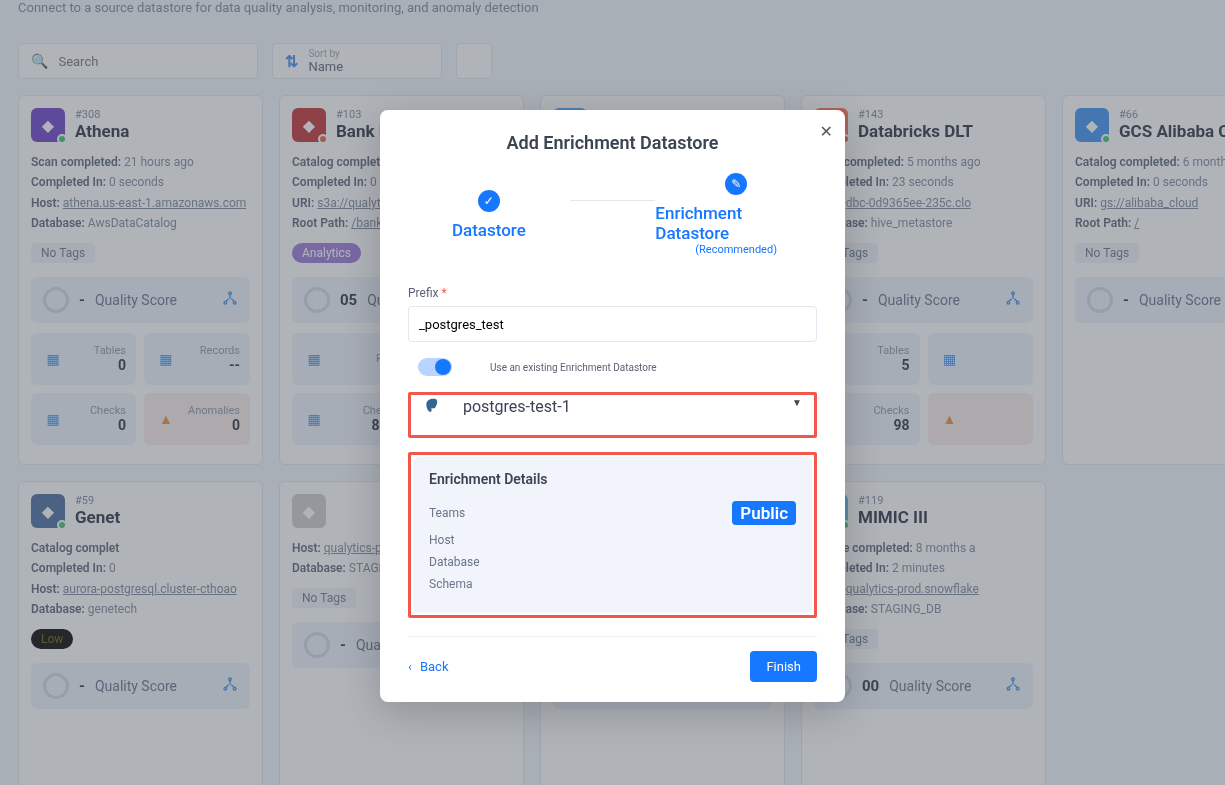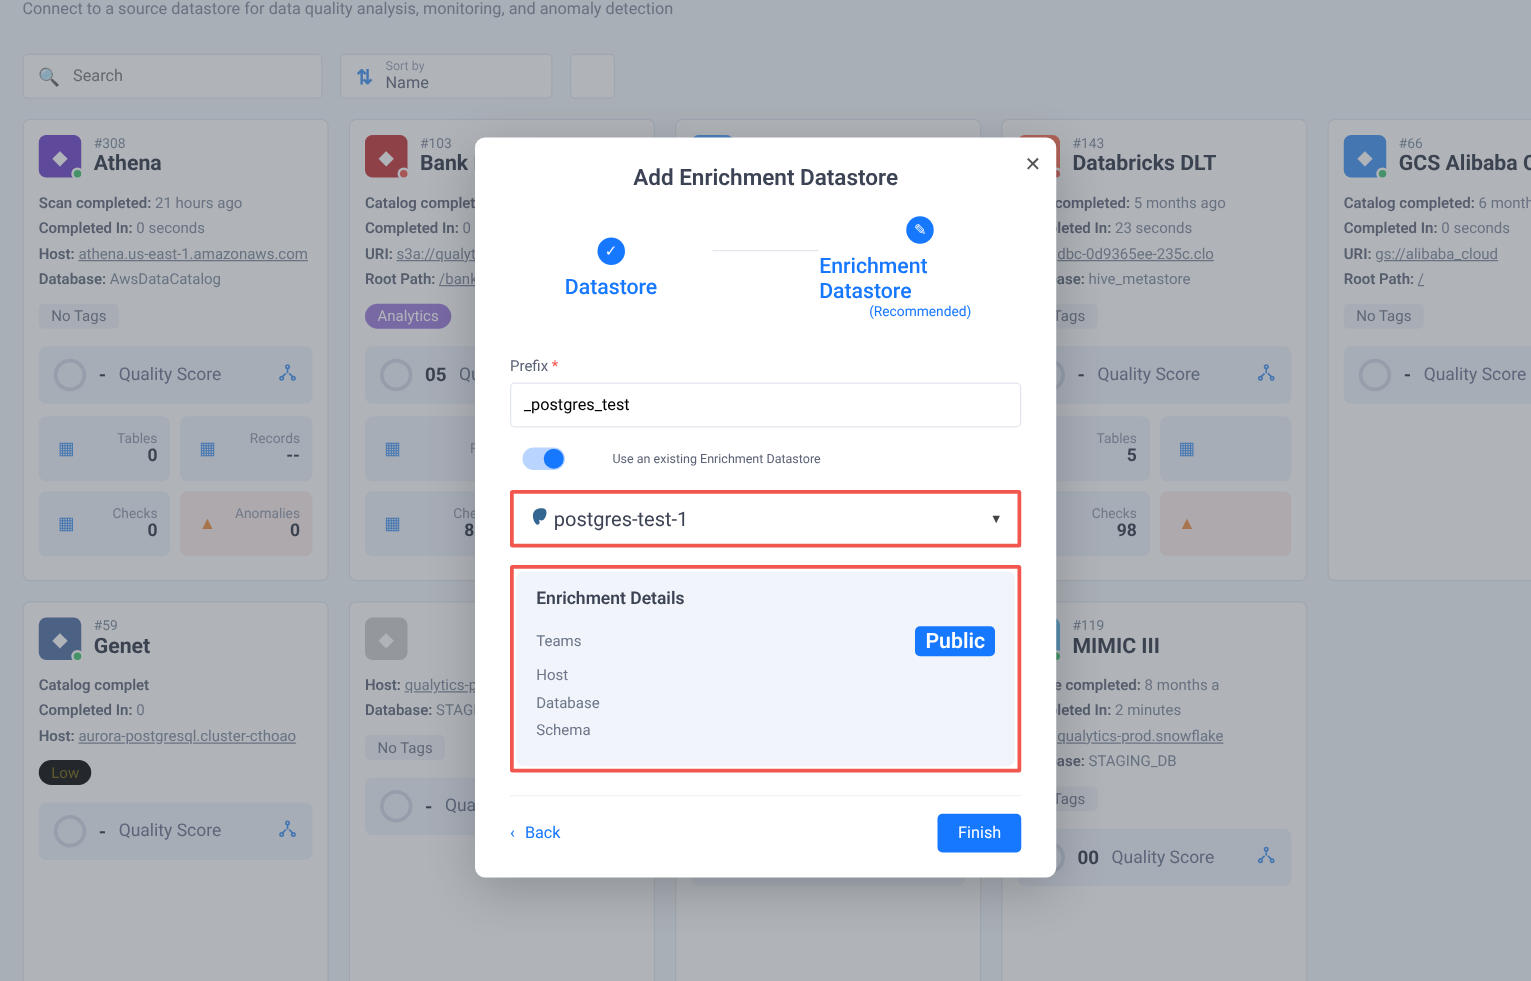--- a/index.html
+++ b/index.html
@@ -68,21 +68,21 @@
   .steplabel{font-size:17px;color:var(--blue);margin-top:8px;font-weight:500;}
   .stepsub{font-size:11px;color:var(--blue);}
   .fieldlabel{font-size:12px;color:#5b6275;margin-bottom:6px;}
   .req{color:var(--red);}
   .input{width:100%;height:36px;border:1px solid var(--border);border-radius:4px;padding:0 10px;font-size:13px;outline:none;}
   .togglerow{display:flex;align-items:center;gap:10px;margin:16px 0 16px 10px;}
   .toggle{width:34px;height:18px;background:#b9d4ff;border-radius:10px;position:relative;}
   .toggle .knob{position:absolute;right:1px;top:1px;width:16px;height:16px;border-radius:50%;background:var(--blue);}
   .togglelabel{font-size:10px;color:#5b6275;margin-left:28px;}
   .selectbox{border:3px solid var(--red);border-radius:2px;padding:2px;margin-bottom:14px;}
-  .select{display:flex;align-items:center;gap:0;height:36px;padding:0 10px;border:none;}
+  .select{display:flex;gap:20px;height:36px;padding:0 10px;border:none;}
   .pgicon{width:20px;height:20px;}
   .select .arrow{margin-left:auto;font-size:10px;color:#444;}
   .detailsbox{border:3px solid var(--red);border-radius:2px;padding:2px;}
   .details{background:#f1f5fb;border-radius:6px;padding:14px 16px 18px 16px;}
   .dtitle{font-size:14px;font-weight:600;margin-bottom:10px;}
   .drow{display:flex;justify-content:space-between;align-items:center;font-size:12px;color:#6c7589;padding:4px 0;}
   .publicbadge{background:var(--blue);color:#fff;font-size:17px;padding:2px 8px;border-radius:4px;font-weight:600;}
   .modalfooter{display:flex;align-items:center;justify-content:space-between;margin-top:18px;border-top:1px solid #eef1f6;padding-top:14px;}
   .backbtn{color:var(--blue);font-size:13px;display:flex;align-items:center;gap:8px;cursor:pointer;}
   .finish{background:var(--blue);color:#fff;border:none;border-radius:4px;padding:8px 16px;font-size:13px;cursor:pointer;}
@@ -364,20 +364,21 @@
       <div class="logo" style="background:#4a6aa1">◆<span class="dot green"></span></div>
       <div style="min-width:0;flex:1">
         <div class="idlabel">#59</div>
         <div class="dsname">Genet</div>
       </div>
     </div>
     <div class="meta">
           <div><b>Catalog complet</b> <span class=""></span></div>
           <div><b>Completed In:</b> <span class="">0</span></div>
           <div><b>Host:</b> <span class="u">aurora-postgresql.cluster-cthoao</span></div>
+          <div><b>Database:</b> <span class="">genetech</span></div>
         </div>
     <div class="chips"><span class="chip low">Low</span></div>
     <div class="quality">
       <div class="qcircle"></div>
       <span class="qscore">-</span>
       <span class="qlabel">Quality Score</span>
       <span class="qnet"><svg width="16" height="16" viewBox="0 0 24 24" fill="none" stroke="#3b8ef0" stroke-width="2">
               <circle cx="5" cy="19" r="2"></circle>
               <circle cx="19" cy="19" r="2"></circle>
               <circle cx="12" cy="5" r="2"></circle>

